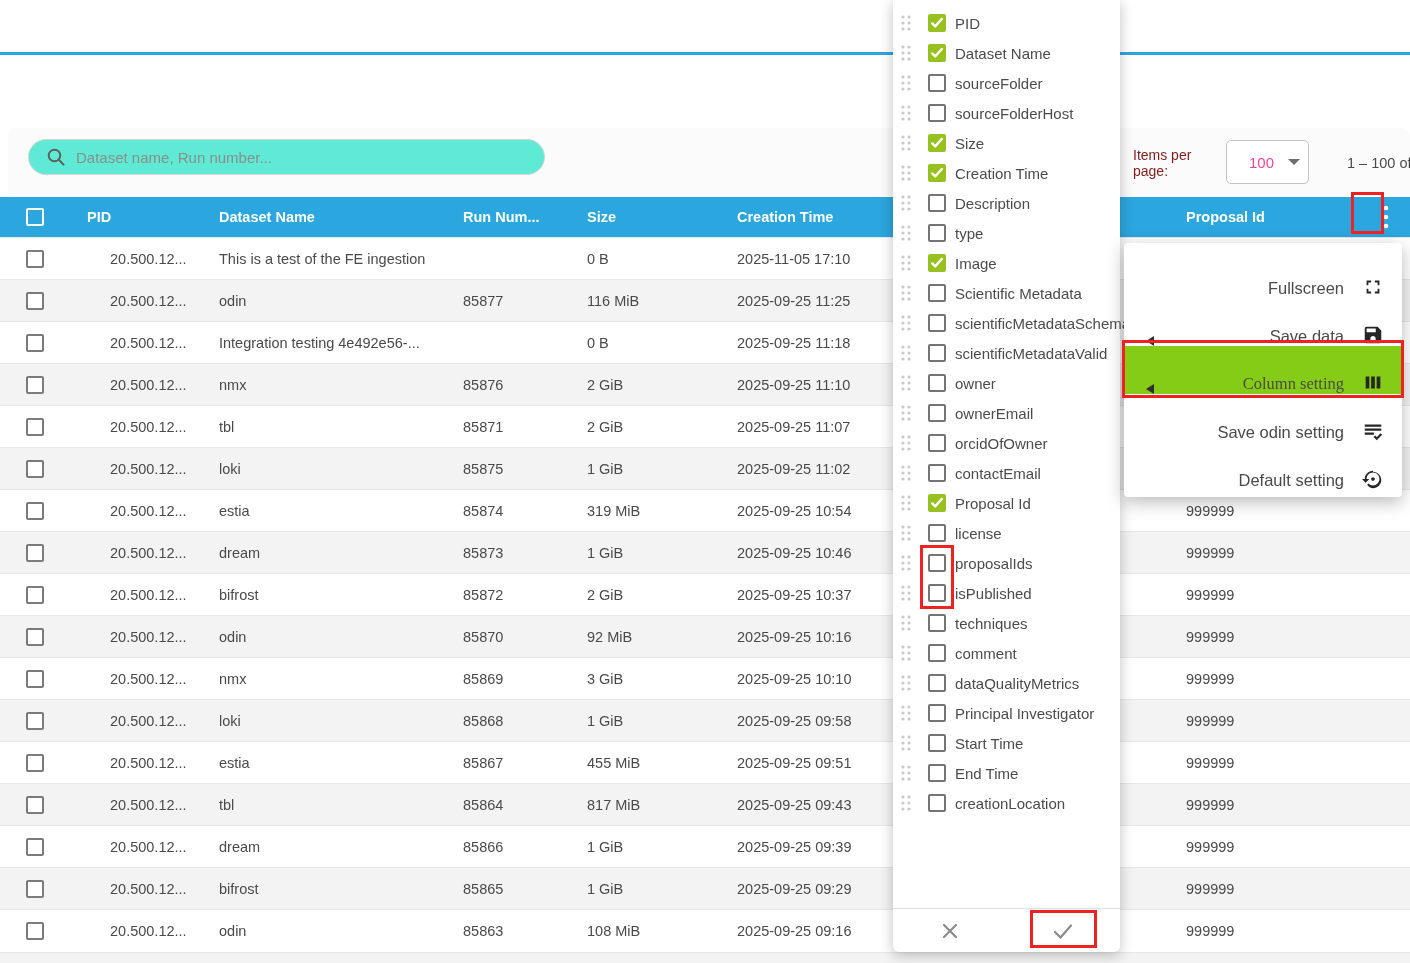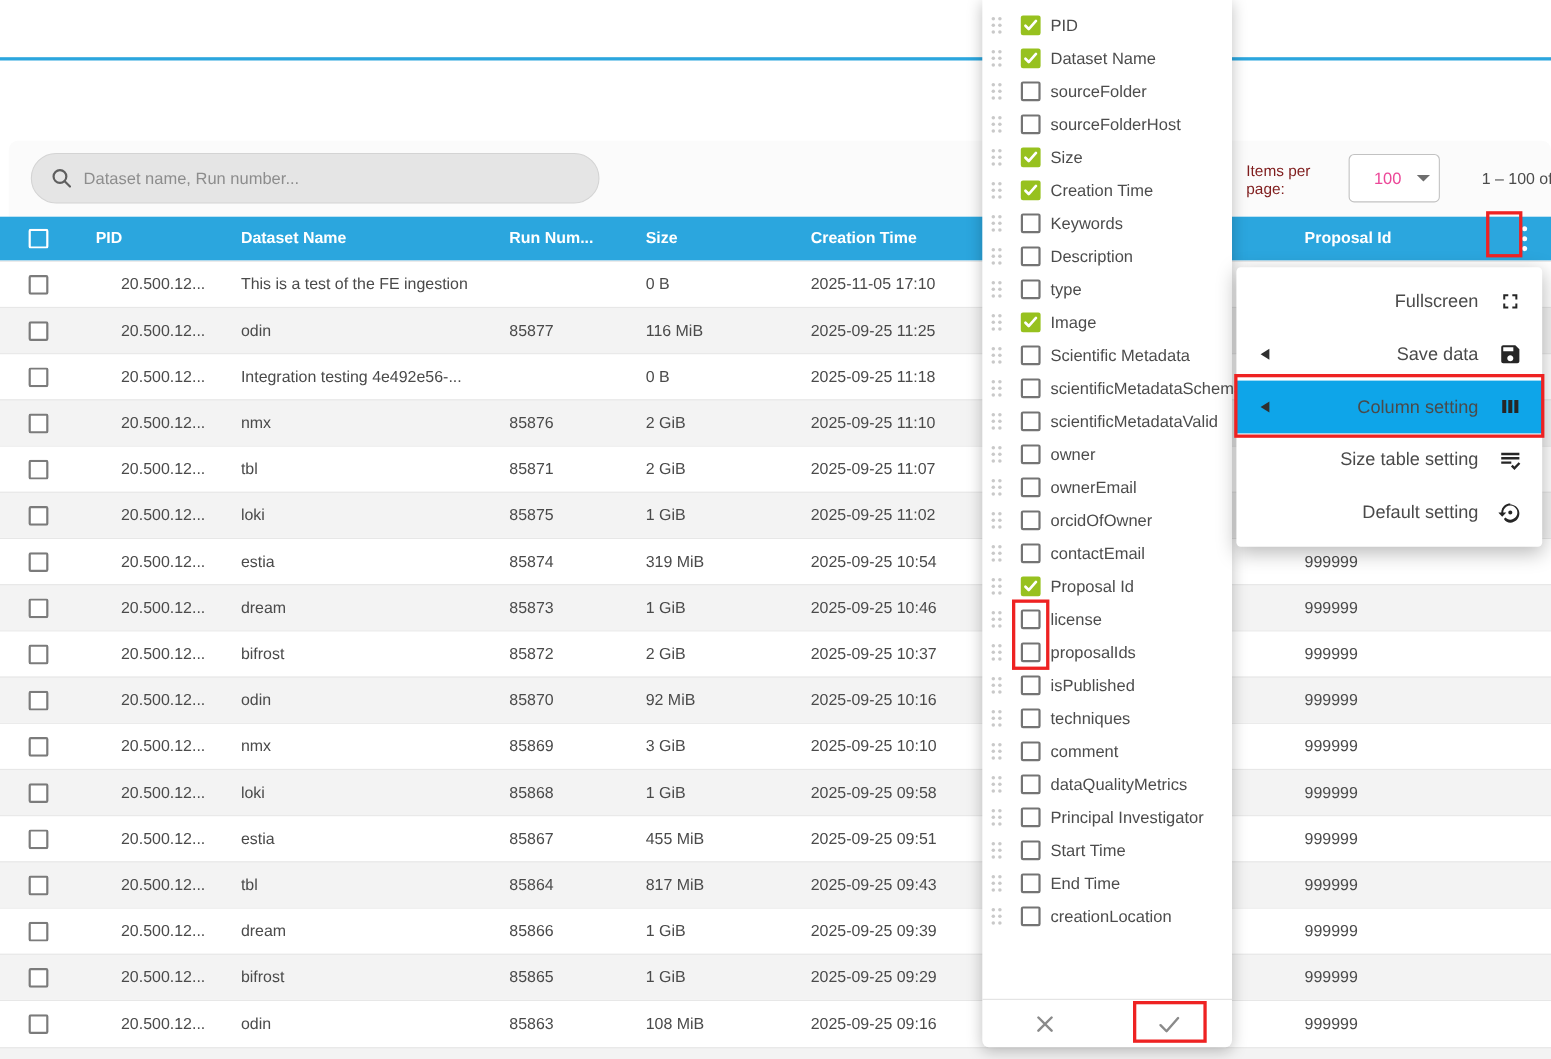--- a/index.html
+++ b/index.html
@@ -4,21 +4,21 @@
 <style>
   * { margin:0; padding:0; box-sizing:border-box; }
   html,body { width:1410px; height:963px; overflow:hidden; background:#fff;
     font-family:"Liberation Sans", sans-serif; color:#4a4a4a; }
 
   
   #top-rule { position:absolute; left:0; top:52px; width:1410px; height:3px; background:#2ba6de; z-index:1; }
 
   
   #toolbar { position:absolute; left:8px; top:128px; width:1402px; height:69px; background:#fbfbfb; border-radius:8px 8px 0 0; z-index:1; }
-  #search-box { position:absolute; left:20px; top:11px; width:517px; height:46px; border:1px solid #d4d4d4; border-radius:23px; background:#e5e5e5; display:flex; align-items:center; }
+  #search-box { position:absolute; left:20px; top:11px; width:517px; height:36px; border:1px solid #d4d4d4; border-radius:23px; background:#5eead4; display:flex; align-items:center; }
   #search-box svg { margin-left:16px; }
   #search-input { border:none; outline:none; background:transparent; flex:1; margin-left:9px; font-size:15px; color:#4a4a4a; font-family:inherit; }
   #search-input::placeholder { color:#8d8d8d; }
   #ipp-label { position:absolute; left:1125px; top:0; width:92px; height:69px; display:flex; align-items:center; justify-content:flex-end; font-size:14px; color:#7f1d1d; }
   #ipp-select { position:absolute; left:1218px; top:12px; width:83px; height:44px; border:1px solid #c2c2c2; border-radius:5px; background:#fff; display:flex; align-items:center; cursor:pointer; }
   #ipp-value { font-size:15px; color:#ec4899; margin-left:22px; }
   #ipp-arrow { width:0; height:0; border-left:6px solid transparent; border-right:6px solid transparent; border-top:6px solid #6e6e6e; margin-left:14px; }
   #range-label { position:absolute; left:1339px; top:0; height:69px; display:flex; align-items:center; font-size:14.5px; color:#4b4b4b; white-space:nowrap; }
 
   
@@ -50,22 +50,22 @@
   .ccb { width:18px; height:18px; margin-left:16px; border:2px solid #747474; border-radius:2px; background:#fff; flex:0 0 18px; cursor:pointer; position:relative; }
   .ccb svg { position:absolute; left:-2px; top:-2px; visibility:hidden; }
   .ccb.checked { background:#97c11f; border-color:#97c11f; }
   .ccb.checked svg { visibility:visible; }
   .clabel { margin-left:9px; font-size:15px; color:#4c4c4c; white-space:nowrap; }
   #panel-footer { position:absolute; left:0; top:908px; width:227px; height:44px; border-top:1px solid #e2e2e2; display:flex; align-items:center; }
   #panel-footer .fbtn { width:113px; display:flex; justify-content:center; cursor:pointer; }
 
   
   #ctx-menu { position:absolute; left:1124px; top:243px; width:278px; height:254px; background:#fff; border-radius:4px; box-shadow:0 5px 18px rgba(0,0,0,.28); z-index:20; padding:7px 0; }
-  .mitem { display:flex; align-items:center; height:48px; padding:0 18px 0 22px; cursor:pointer; position:relative; }
-  .mitem.hl { background:#0ea5e9; }
+  .mitem { display:flex; align-items:flex-end; height:48px; padding:0 18px 0 22px; cursor:pointer; position:relative; }
+  .mitem.hl { background:#84cc16;font-family:Liberation Serif, serif; }
   .mitem .sub-arrow { width:0; height:0; border-top:5px solid transparent; border-bottom:5px solid transparent; border-right:8px solid #2f2f2f; }
   .mitem .mlabel { margin-left:auto; font-size:16.5px; color:#4a4a4a; white-space:nowrap; }
   .mitem .micon { margin-left:18px; flex:0 0 22px; }
 
   
   .redbox { position:absolute; border:3px solid #ee2222; z-index:30; pointer-events:none; }
   #rb-kebab { left:1351px; top:192px; width:33px; height:42px; }
   #rb-colsetting { left:1122px; top:340px; width:282px; height:58px; }
   #rb-checks { left:920px; top:545px; width:34px; height:64px; }
   #rb-confirm { left:1030px; top:910px; width:67px; height:38px; }
@@ -488,36 +488,20 @@
           </g>
         </svg>
         <div class="ccb checked">
           <svg width="18" height="18">
             <use href="#svg-check-white"></use>
           </svg>
         </div>
         <div class="clabel">Creation Time</div>
       </div>
 
-      <div class="citem">
-        <svg class="drag" width="12" height="18" viewBox="0 0 12 18">
-          <g fill="#c9c9c9">
-            <circle cx="3" cy="3" r="1.6"></circle>
-            <circle cx="9" cy="3" r="1.6"></circle>
-            <circle cx="3" cy="9" r="1.6"></circle>
-            <circle cx="9" cy="9" r="1.6"></circle>
-            <circle cx="3" cy="15" r="1.6"></circle>
-            <circle cx="9" cy="15" r="1.6"></circle>
-          </g>
-        </svg>
-        <div class="ccb">
-          
-        </div>
-        <div class="clabel">Keywords</div>
-      </div>
 
       <div class="citem">
         <svg class="drag" width="12" height="18" viewBox="0 0 12 18">
           <g fill="#c9c9c9">
             <circle cx="3" cy="3" r="1.6"></circle>
             <circle cx="9" cy="3" r="1.6"></circle>
             <circle cx="3" cy="9" r="1.6"></circle>
             <circle cx="9" cy="9" r="1.6"></circle>
             <circle cx="3" cy="15" r="1.6"></circle>
             <circle cx="9" cy="15" r="1.6"></circle>
@@ -909,21 +893,21 @@
       <div class="mitem hl">
         <span class="sub-arrow"></span>
         <span class="mlabel">Column setting</span>
         <svg class="micon" width="22" height="22">
           <use href="#svg-columns"></use>
         </svg>
       </div>
 
       <div class="mitem">
         <span class="sub-arrow" style="visibility: hidden;"></span>
-        <span class="mlabel">Size table setting</span>
+        <span class="mlabel">Save odin setting</span>
         <svg class="micon" width="22" height="22">
           <use href="#svg-save-table"></use>
         </svg>
       </div>
 
       <div class="mitem">
         <span class="sub-arrow" style="visibility: hidden;"></span>
         <span class="mlabel">Default setting</span>
         <svg class="micon" width="22" height="22">
           <use href="#svg-restore"></use>

